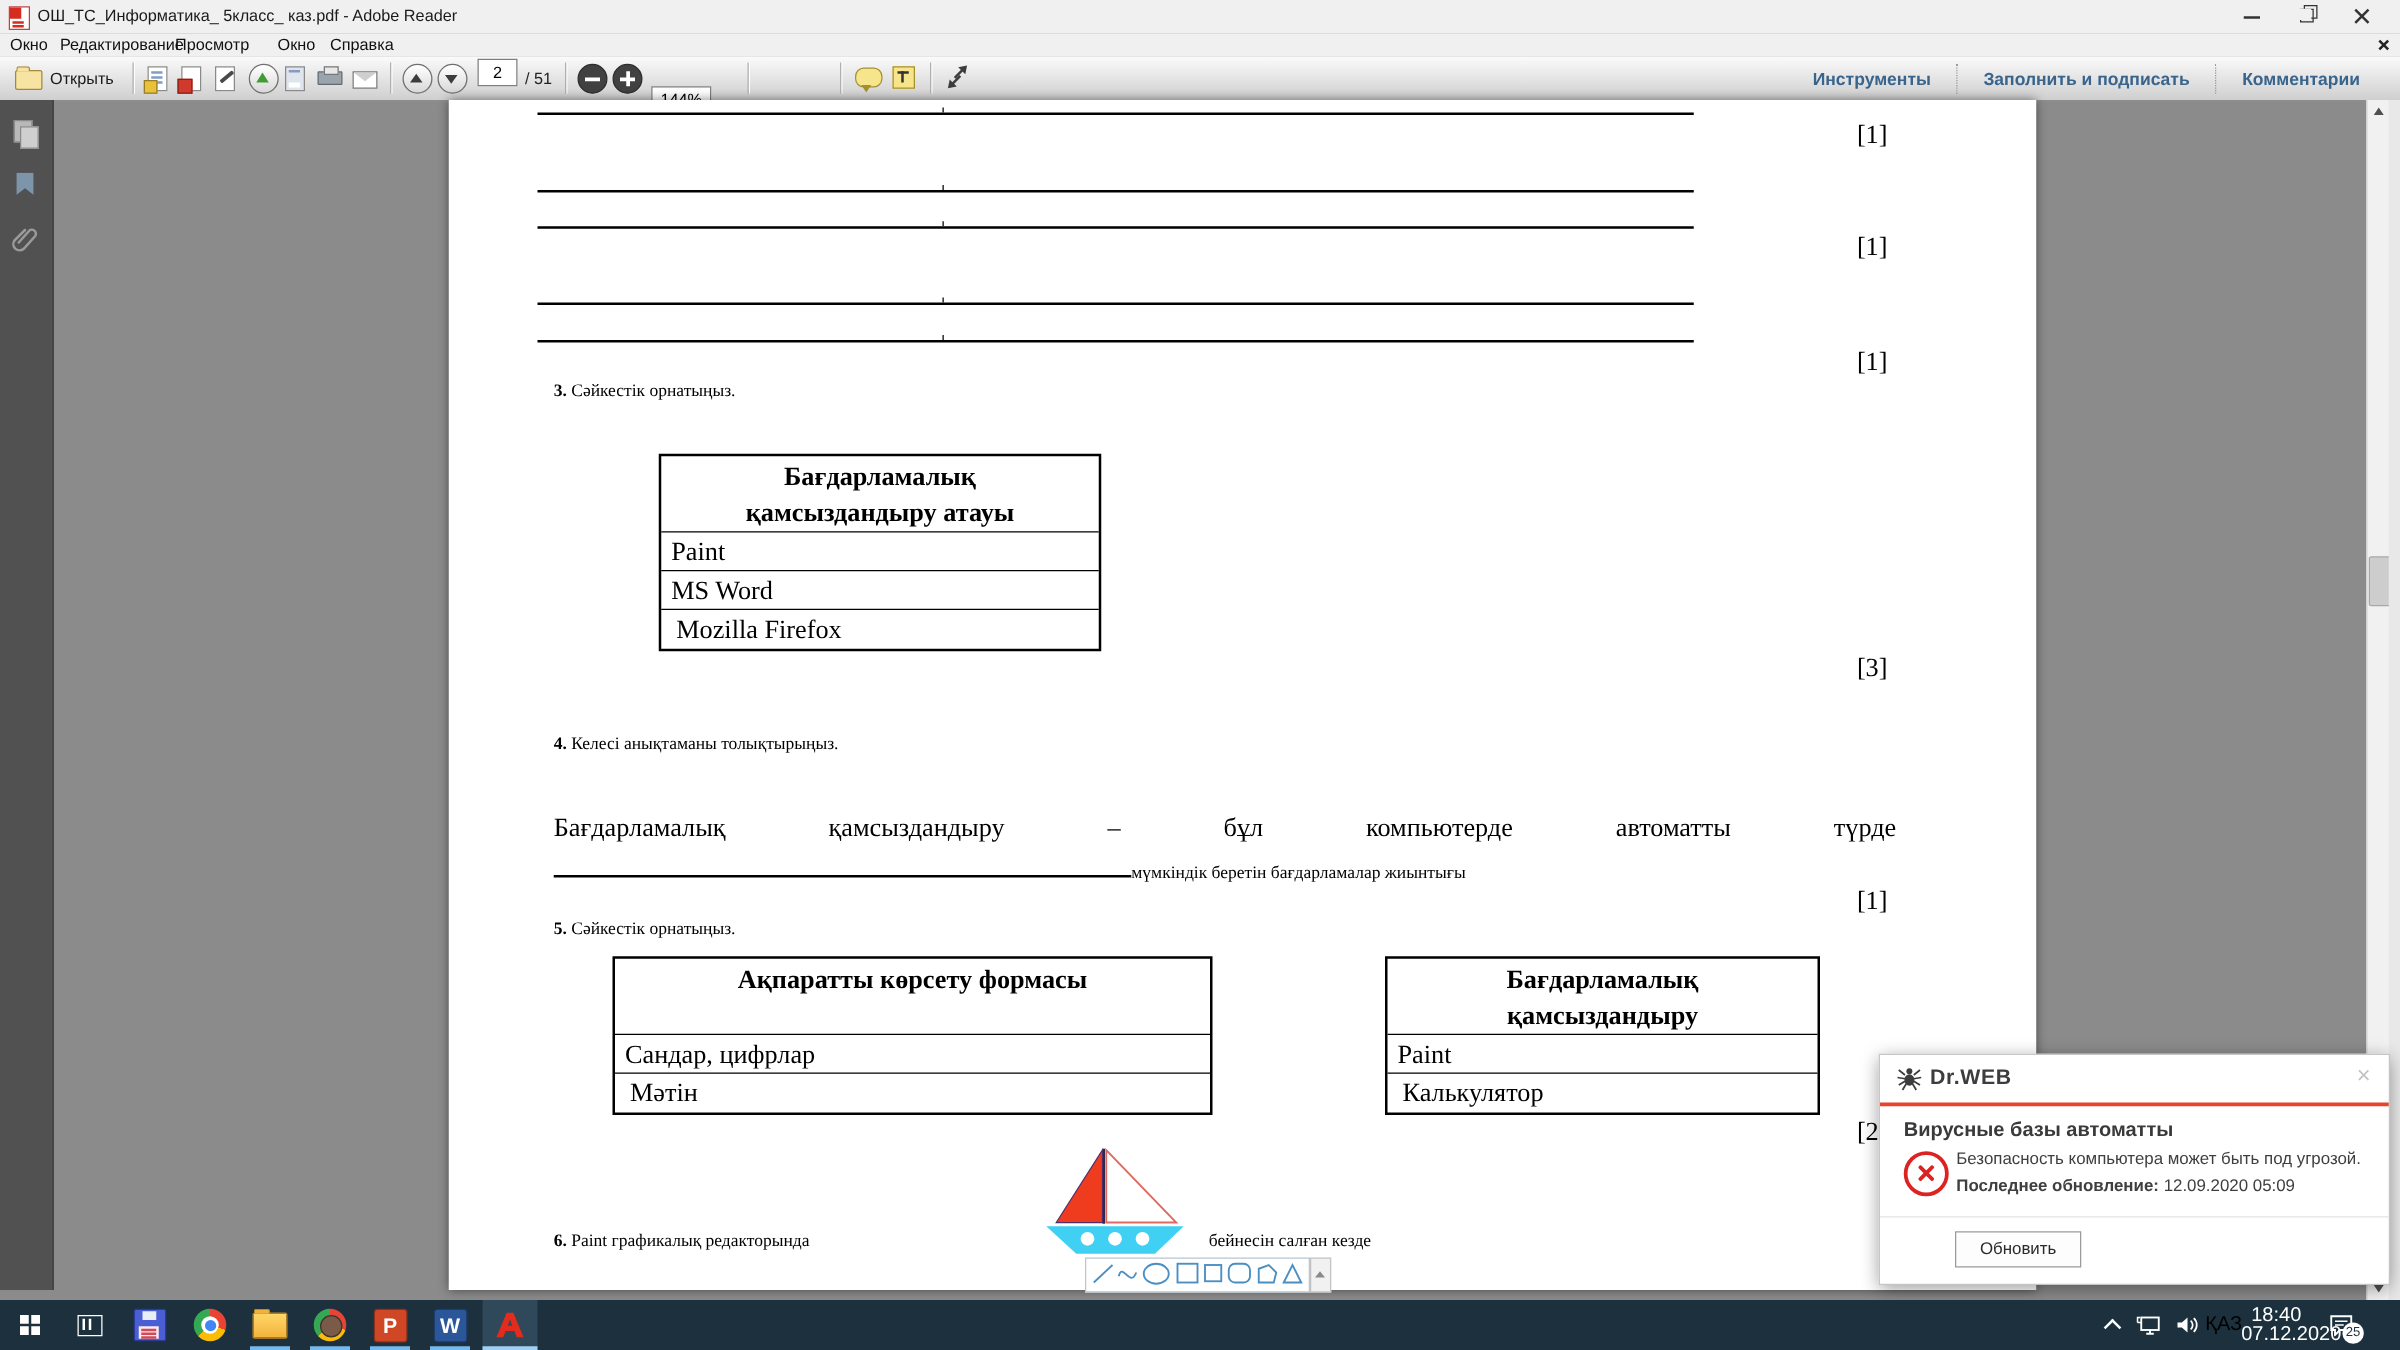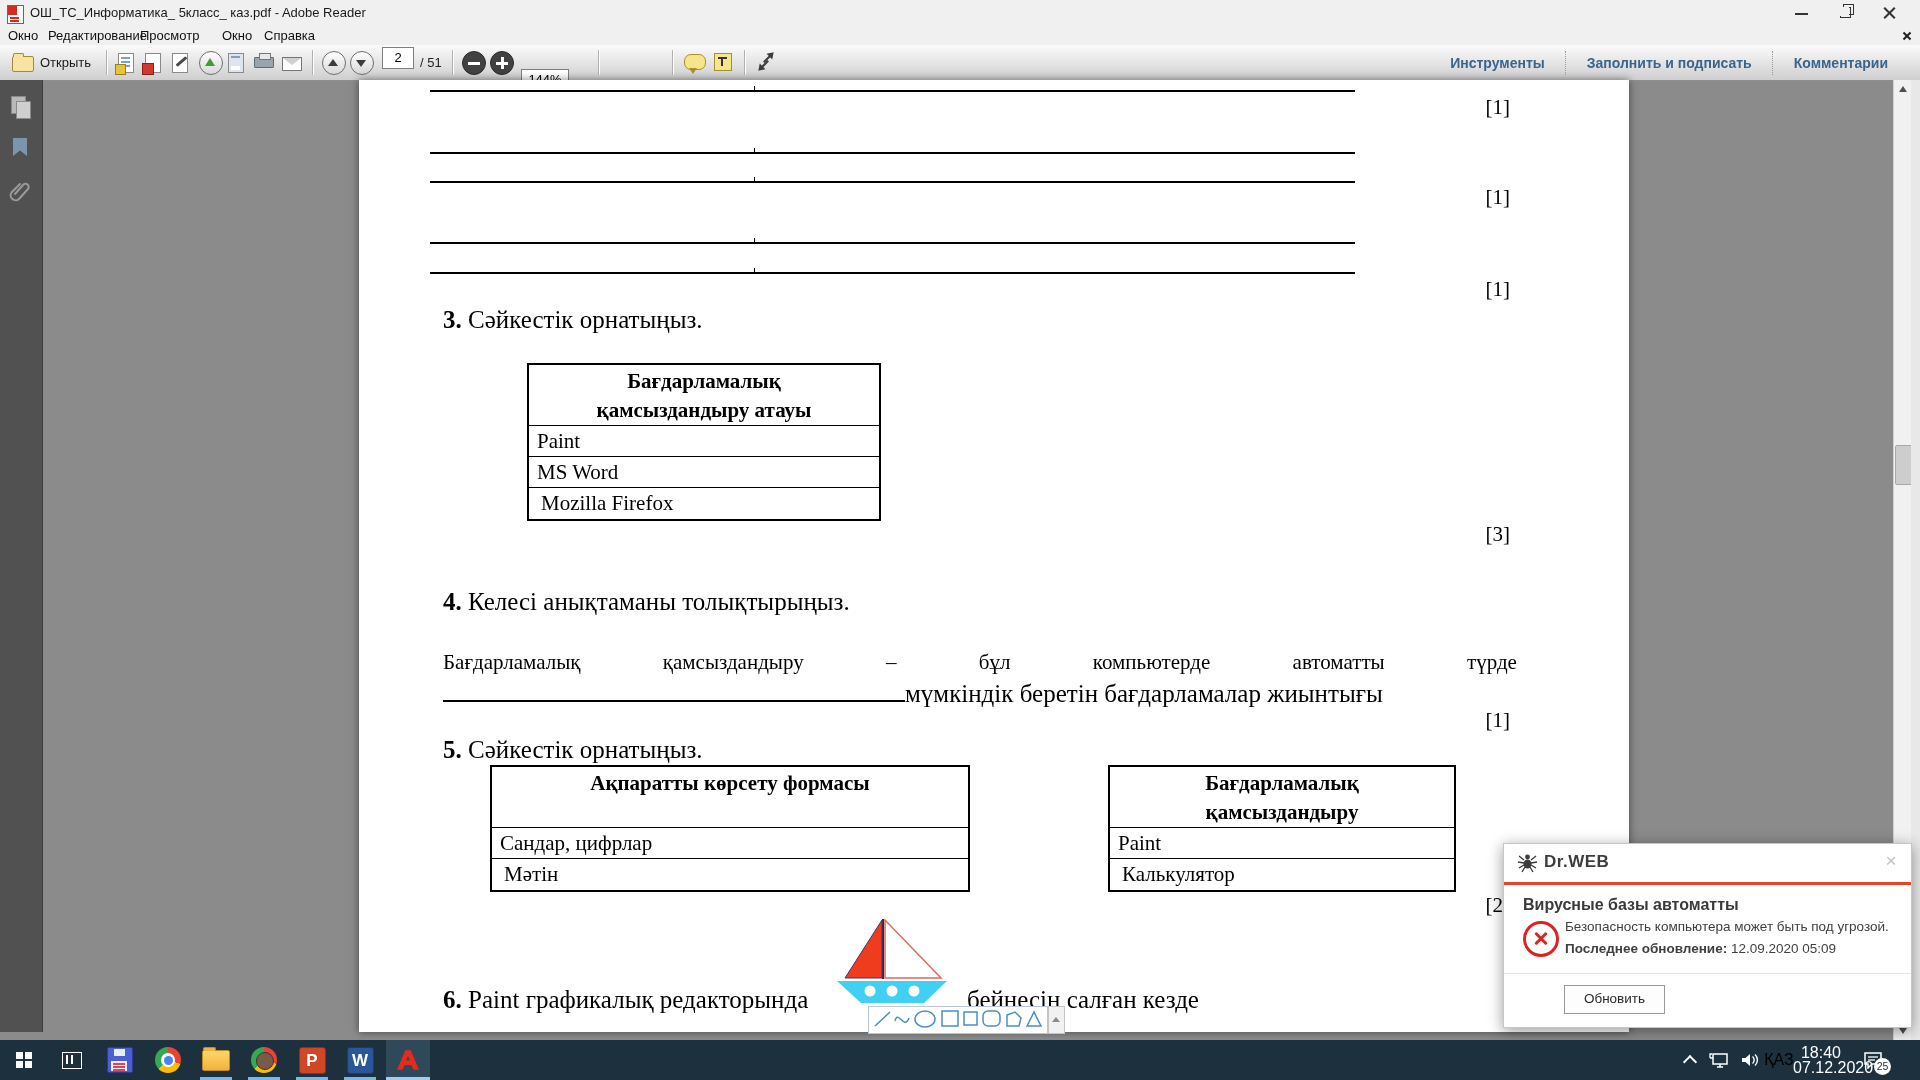--- a/index.html
+++ b/index.html
@@ -78,21 +78,21 @@
   .sbicon{position:absolute;left:8px;width:26px;height:26px;}
   .pages2{position:absolute;left:3px;top:2px;width:13px;height:16px;background:#b9b9b9;border:1px solid #8a8a8a;}
   .pages2:before{content:"";position:absolute;left:4px;top:4px;width:13px;height:16px;background:#cfcfcf;border:1px solid #8a8a8a;}
   .bkmark{position:absolute;left:5px;top:2px;width:14px;height:18px;background:#7d95ab;clip-path:polygon(0 0,100% 0,100% 100%,50% 70%,0 100%);}
 
   
   .page{position:absolute;left:359px;top:80px;width:1270px;height:952px;background:#fff;box-shadow:0 0 8px rgba(0,0,0,.5);font-family:"Liberation Serif",serif;color:#000;}
   .blank-line{position:absolute;left:71px;width:925px;border-bottom:2px solid #000;height:0;}
   .blank-line i{position:absolute;left:324px;top:-4px;width:1px;height:4px;background:#000;}
   .mark{position:absolute;left:1071px;width:80px;text-align:right;font-size:21px;}
-  .qline{position:absolute;font-size:25px;white-space:nowrap;}
+  .qline{position:absolute;font-size:14px;white-space:nowrap;}
   .qnum{font-weight:bold;}
   .dtable{position:absolute;border:2px solid #000;background:#fff;font-size:21px;}
   .dth{border-bottom:1px solid #000;height:61px;text-align:center;font-weight:bold;line-height:29px;padding-top:2px;box-sizing:border-box;}
   .dtr{border-bottom:1px solid #000;height:31px;line-height:28px;padding:1px 0 0 8px;box-sizing:border-box;white-space:nowrap;overflow:hidden;}
   .dtr:last-child{border-bottom:none;padding-left:12px;}
   .caret{display:inline-block;width:1px;height:18px;background:#000;margin-left:1px;vertical-align:-3px;}
   .jline{position:absolute;display:flex;justify-content:space-between;font-size:21px;}
   .uline{display:inline-block;width:462px;border-bottom:2px solid #000;height:22px;vertical-align:baseline;}
   .shapestrip{position:absolute;left:509px;top:926px;width:178px;height:26px;background:#fff;border:1px solid #b7c6d2;}
   .stripbtn{position:absolute;left:689px;top:926px;width:15px;height:26px;background:#f1f1f1;border:1px solid #c3c3c3;}

